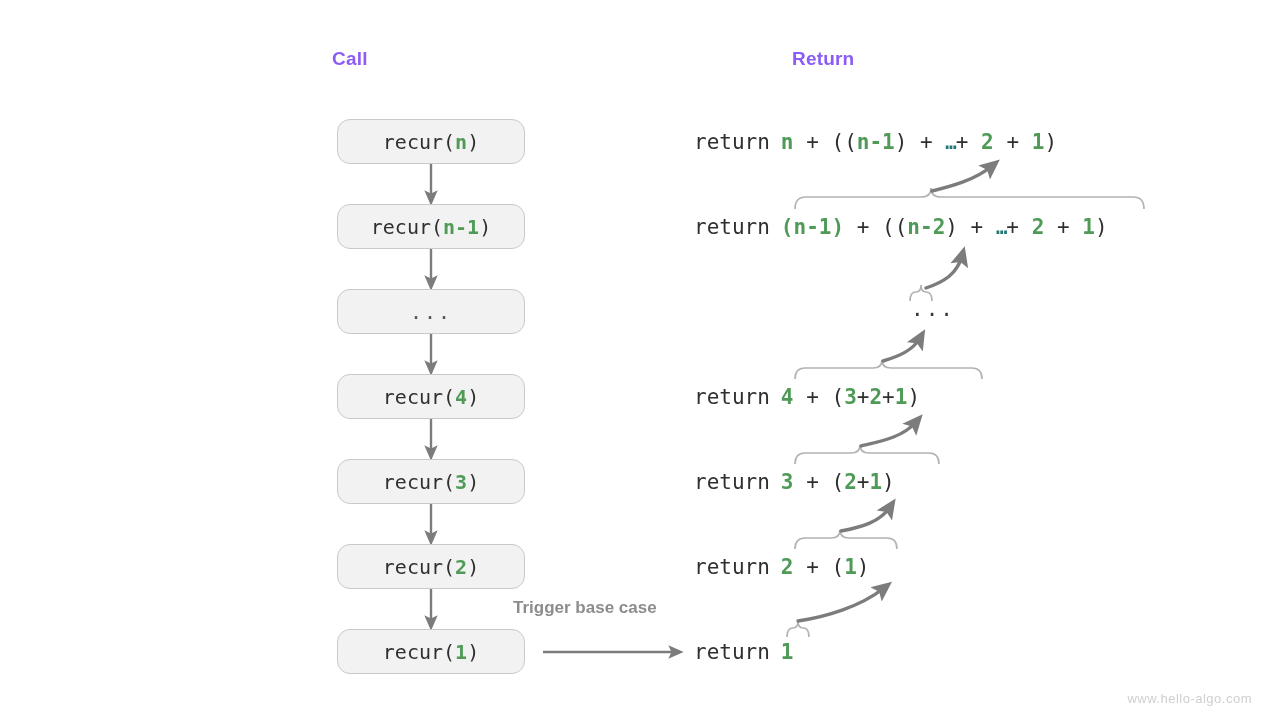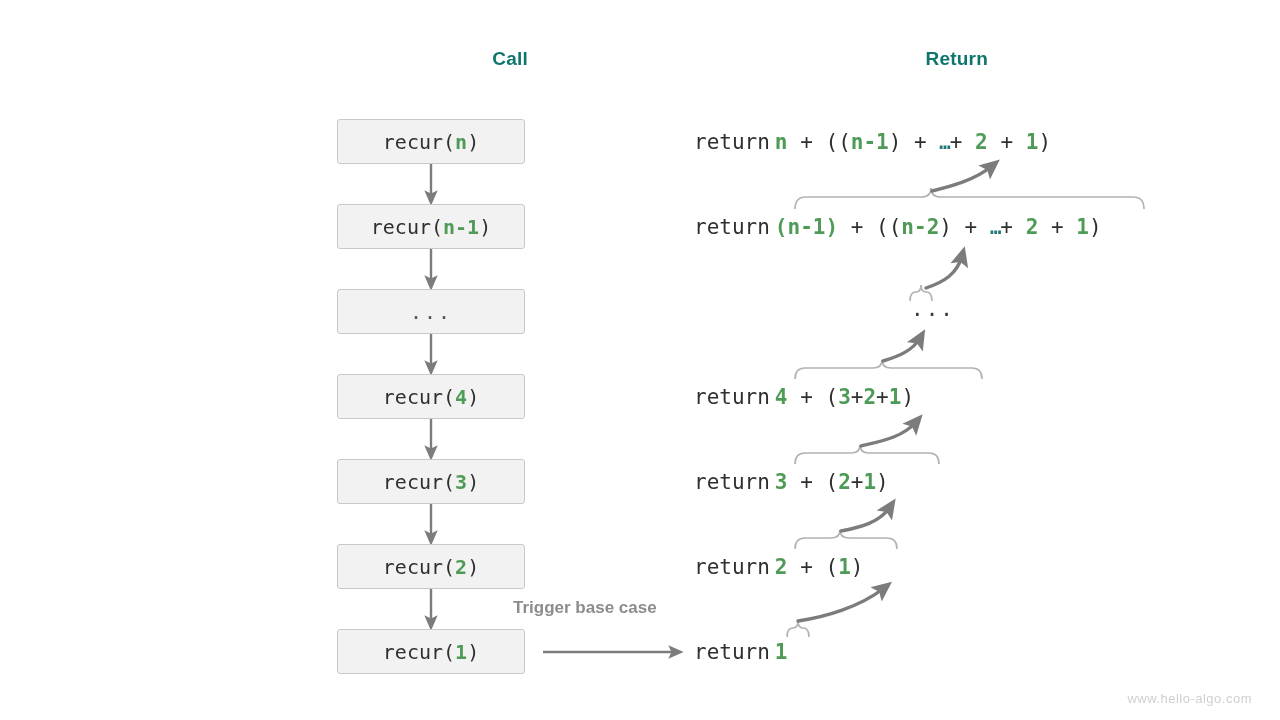--- a/index.html
+++ b/index.html
@@ -18,37 +18,37 @@
     position: absolute;
     inset: 0;
     width: 1280px;
     height: 720px;
   }
   .col-head {
     position: absolute;
     font-family: "Liberation Sans", sans-serif;
     font-weight: bold;
     font-size: 19px;
-    color: #0f766e;
+    color: #8b5cf6;
     letter-spacing: 0.2px;
-    text-align: right;
+    text-align: left;
     white-space: nowrap;
   }
   #head-call  { left: 332px; top: 48px; width: 196px; }
   #head-return{ left: 792px; top: 48px; width: 196px; }
 
   .call-box {
     position: absolute;
     left: 337px;
     width: 188px;
     height: 45px;
     box-sizing: border-box;
     background: #f2f2f2;
     border: 1.6px solid #c9c9c9;
-    border-radius: 3px;
+    border-radius: 13px;
     display: flex;
     align-items: center;
     justify-content: center;
     font-family: "DejaVu Sans Mono", monospace;
     font-size: 20px;
     color: #2f2f2f;
     letter-spacing: 0px;
   }
   .call-box .g { color: #4e9a56; font-weight: bold; }
   .call-box .dots {
@@ -60,21 +60,21 @@
     left: 694px;
     height: 34px;
     display: flex;
     align-items: center;
     font-family: "DejaVu Sans Mono", monospace;
     font-size: 21px;
     color: #2f2f2f;
     white-space: nowrap;
   }
   .ret-kw { color: #2f2f2f; }
-  .ret-expr { margin-left: 5px; text-align: right; }
+  .ret-expr { margin-left: 11px; text-align: right; }
   .ret-expr .g  { color: #4e9a56; font-weight: bold; }
   .ret-expr .t  { color: #227777; font-weight: bold; letter-spacing:-1px; font-size:19px; }
   .ret-expr .p  { color: #2f2f2f; }
   .ret-expr .op { color: #2f2f2f; }
 
   .mid-dots {
     position: absolute;
     font-family: "DejaVu Sans Mono", monospace;
     font-size: 21px;
     color: #3a3a3a;

